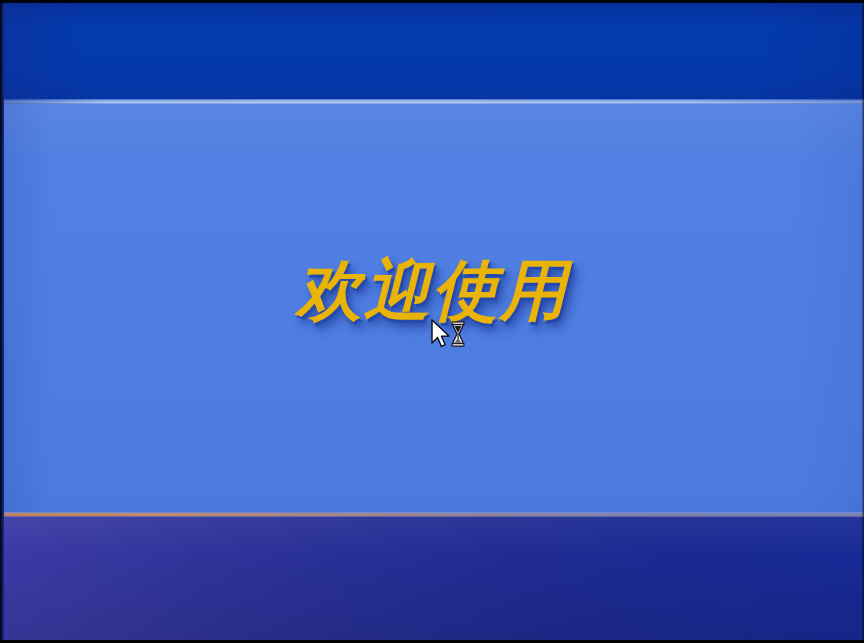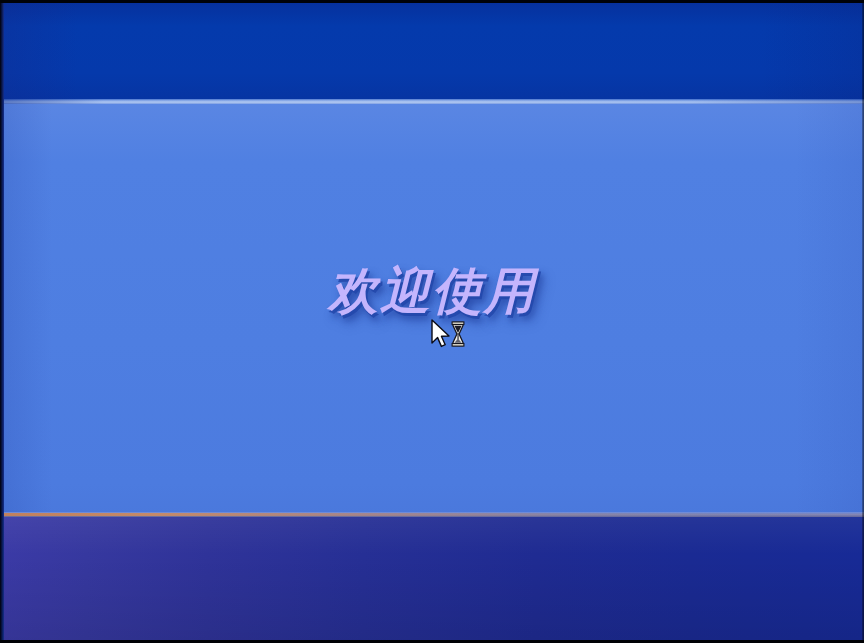--- a/index.html
+++ b/index.html
@@ -93,29 +93,29 @@
         rgba(0,0,0,0) 6%,
         rgba(0,0,0,0) 92%,
         rgba(40,70,170,0.12) 100%);
     pointer-events: none;
   }
 
   
   .welcome-text {
     position: absolute;
     left: 0;
-    top: 258px;
+    top: 246px;
     width: 864px;
     text-align: center;
     font-family: "DejaVu Sans", "Liberation Sans", sans-serif;
-    font-size: 50px;
+    font-size: 66px;
     font-weight: 700;
     font-style: italic;
     letter-spacing: 2px;
-    color: #c4b5fd;
+    color: #eab308;
     text-shadow:
         2px 3px 0 rgba(34,70,170,0.85),
         4px 6px 6px rgba(26,56,150,0.60),
         6px 9px 12px rgba(22,50,140,0.35);
     white-space: nowrap;
     user-select: none;
   }
 
   
   .seam-bottom {

